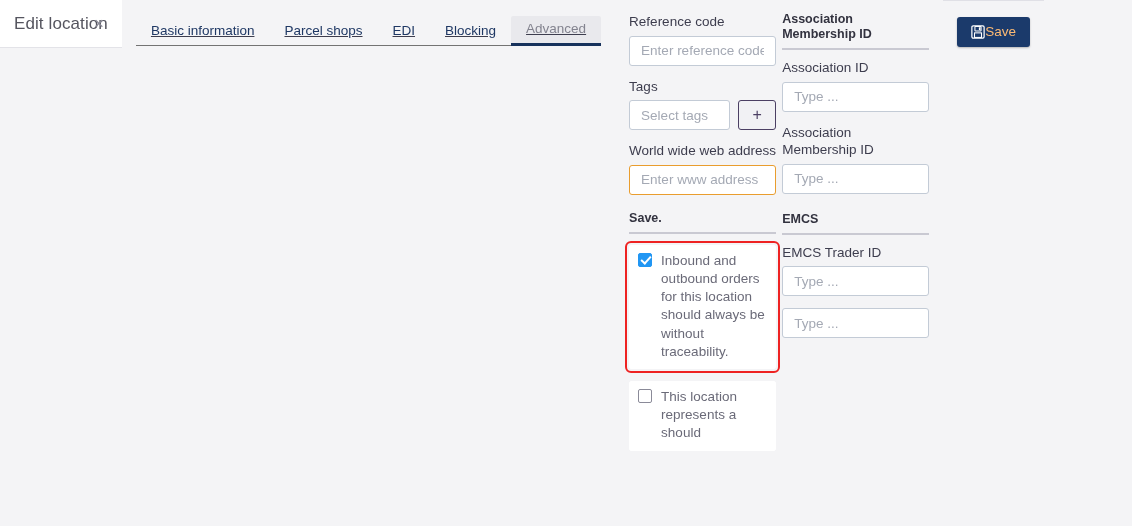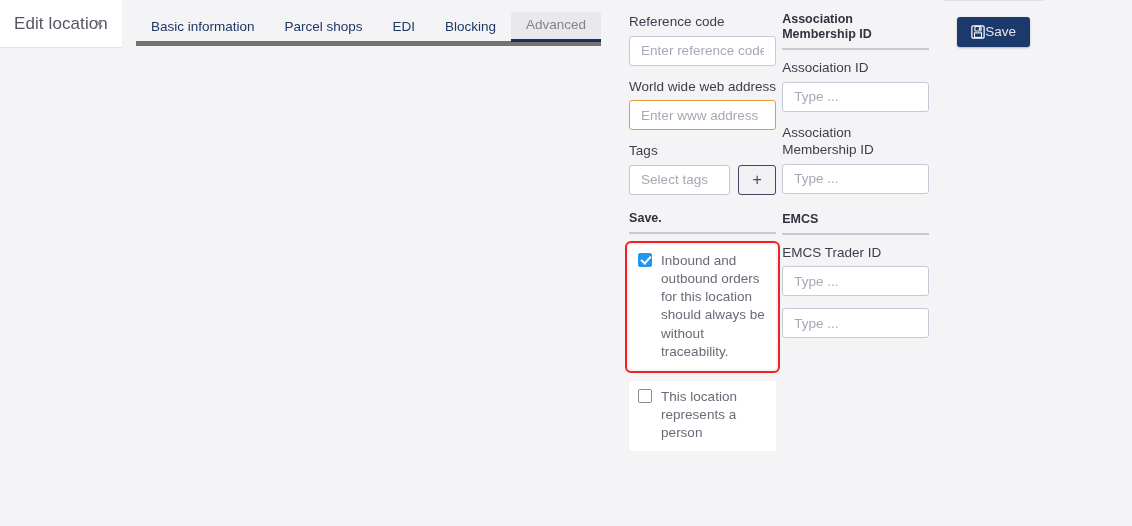--- a/index.html
+++ b/index.html
@@ -67,22 +67,23 @@
   
   .tabs-bar {
     flex: 0 0 auto;
     padding: 14px 14px 0 14px;
     background: #f4f4f6;
     position: relative;
   }
   .tabs {
     display: flex;
     align-items: flex-end;
-    border-bottom: 5px solid #737373;
+    border-bottom: 1px solid #737373;
     height: 32px;
+    text-decoration: underline;
   }
   .tab {
     font-size: 13.5px;
     color: #1f3864;
     padding: 6px 15px 8px 15px;
     cursor: pointer;
     background: transparent;
     border: none;
     font-family: "Liberation Sans", sans-serif;
     line-height: 1;
@@ -243,21 +244,21 @@
     justify-content: flex-end;
     padding: 0 14px;
     background: #f4f4f6;
   }
 
   .save-btn {
     display: inline-flex;
     align-items: center;
     gap: 0;
     background: #1b3a6b;
-    color: #e5e5e5;
+    color: #fdba74;
     border: none;
     border-radius: 3px;
     height: 30px;
     padding: 0 14px;
     font-size: 13.5px;
     font-family: "Liberation Sans", sans-serif;
     cursor: pointer;
     box-shadow: 0 1px 2px rgba(0,0,0,.25);
   }
   .save-icon { display: inline-block; width: 14px; height: 14px; }
@@ -286,48 +287,48 @@
   <div class="modal-body">
 
     <div class="col col-left">
 
       <div class="field">
         <label class="field-label">Reference code</label>
         <input class="input" type="text" placeholder="Enter reference code" style="">
       </div>
 
       <div class="field">
-        <label class="field-label">World wide web address</label>
-        <input class="input warn" type="text" placeholder="Enter www address" style="">
-      </div>
-
-      <div class="field">
         <label class="field-label">Tags</label>
         <div class="tags-row">
           <input class="input" type="text" placeholder="Select tags" style="">
           <button class="tags-add">+</button>
         </div>
+      </div>
+
+      <div class="field">
+        <label class="field-label">World wide web address</label>
+        <input class="input warn" type="text" placeholder="Enter www address" style="">
       </div>
 
       <div class="section-head" style="margin-top:16px;">Save.</div>
 
       <div class="annot-wrap">
         <label class="check-row annot">
           <span class="check-wrap">
             <span class="cbox checked"></span>
           </span>
           <span class="check-label">Inbound and outbound orders for this location should always be without traceability.</span>
         </label>
       </div>
 
       <label class="check-row" style="margin-top:10px;">
         <span class="check-wrap">
           <span class="cbox"></span>
         </span>
-        <span class="check-label">This location represents a person</span>
+        <span class="check-label">This location represents a should</span>
       </label>
 
     </div>
 
     <div class="col col-right">
 
       <div class="section-head">Association Membership ID</div>
 
       <div class="field">
         <label class="field-label">Association ID</label>

